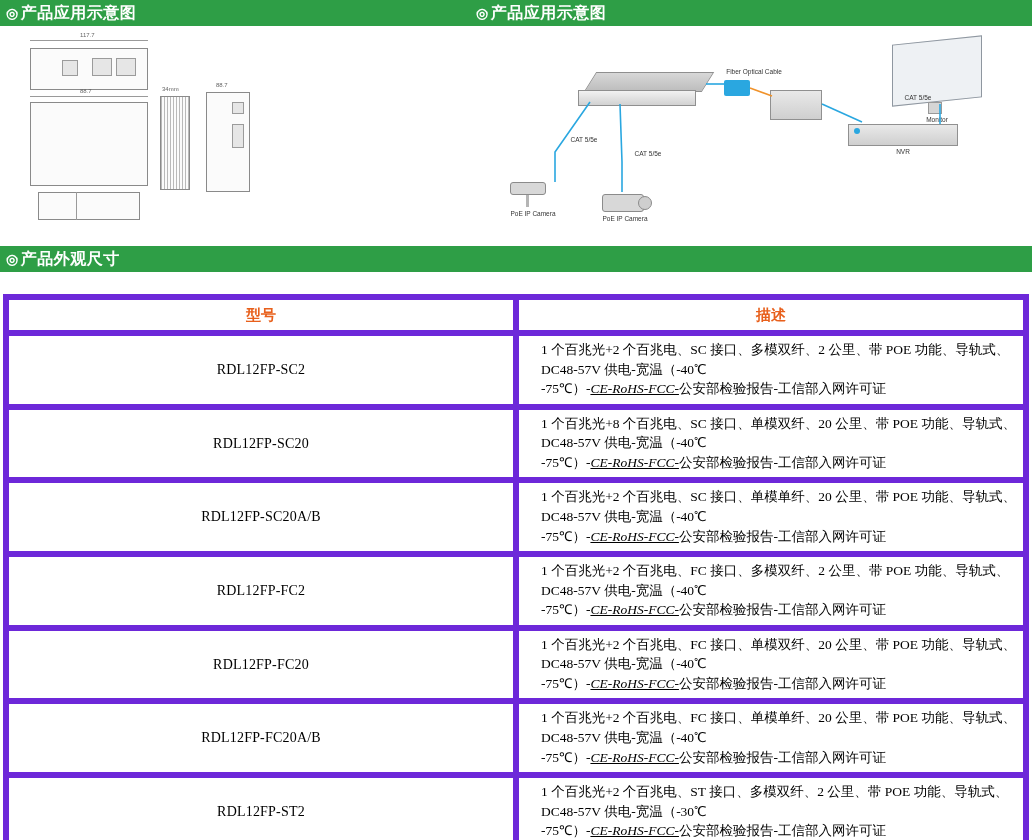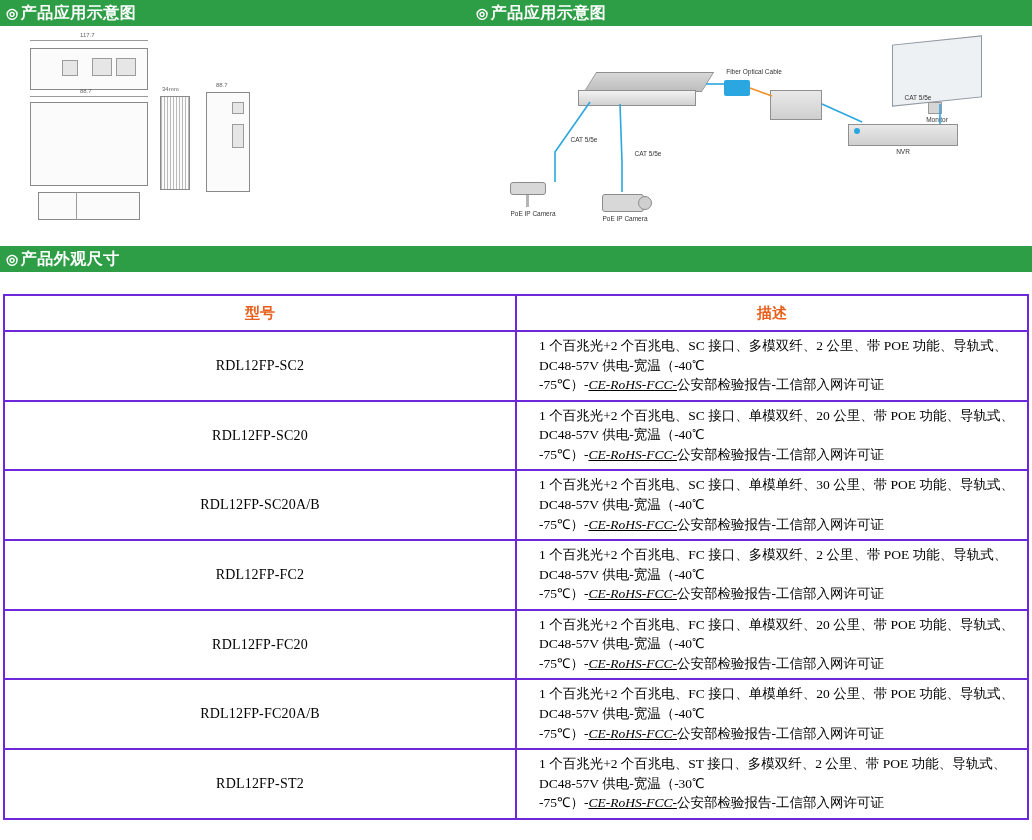--- a/index.html
+++ b/index.html
@@ -108,21 +108,21 @@
   .order-wrap { margin-top: 24px; }
   .order-bar { width: 1032px; }
 
   table.order {
     width: 1026px;
     margin: 22px 0 0 3px;
     border-collapse: collapse;
     table-layout: fixed;
   }
   table.order th, table.order td {
-    border: 2px solid #6d28d9;
+    border: 6px solid #6d28d9;
     vertical-align: middle;
   }
   table.order th {
     height: 36px;
     color: #e8601c;
     font-size: 15px;
     font-weight: bold;
     font-family: "Liberation Serif", serif;
     text-align: center;
   }
@@ -247,28 +247,28 @@
         <tr>
           <td class="model">RDL12FP-SC2</td>
           <td class="desc">
             <span>1 个百兆光+2 个百兆电、SC 接口、多模双纤、2 公里、带 POE 功能、导轨式、DC48-57V 供电-宽温（-40℃</span>
             <span class="l2"><span>-75℃）-</span><span class="u">CE-RoHS-FCC-</span><span>公安部检验报告-工信部入网许可证</span></span>
           </td>
         </tr>
         <tr>
           <td class="model">RDL12FP-SC20</td>
           <td class="desc">
-            <span>1 个百兆光+2 个百兆电、SC 接口、单模双纤、20 公里、带 POE 功能、导轨式、DC48-57V 供电-宽温（-40℃</span>
+            <span>1 个百兆光+8 个百兆电、SC 接口、单模双纤、20 公里、带 POE 功能、导轨式、DC48-57V 供电-宽温（-40℃</span>
             <span class="l2"><span>-75℃）-</span><span class="u">CE-RoHS-FCC-</span><span>公安部检验报告-工信部入网许可证</span></span>
           </td>
         </tr>
         <tr>
           <td class="model">RDL12FP-SC20A/B</td>
           <td class="desc">
-            <span>1 个百兆光+2 个百兆电、SC 接口、单模单纤、30 公里、带 POE 功能、导轨式、DC48-57V 供电-宽温（-40℃</span>
+            <span>1 个百兆光+2 个百兆电、SC 接口、单模单纤、20 公里、带 POE 功能、导轨式、DC48-57V 供电-宽温（-40℃</span>
             <span class="l2"><span>-75℃）-</span><span class="u">CE-RoHS-FCC-</span><span>公安部检验报告-工信部入网许可证</span></span>
           </td>
         </tr>
         <tr>
           <td class="model">RDL12FP-FC2</td>
           <td class="desc">
             <span>1 个百兆光+2 个百兆电、FC 接口、多模双纤、2 公里、带 POE 功能、导轨式、DC48-57V 供电-宽温（-40℃</span>
             <span class="l2"><span>-75℃）-</span><span class="u">CE-RoHS-FCC-</span><span>公安部检验报告-工信部入网许可证</span></span>
           </td>
         </tr>

